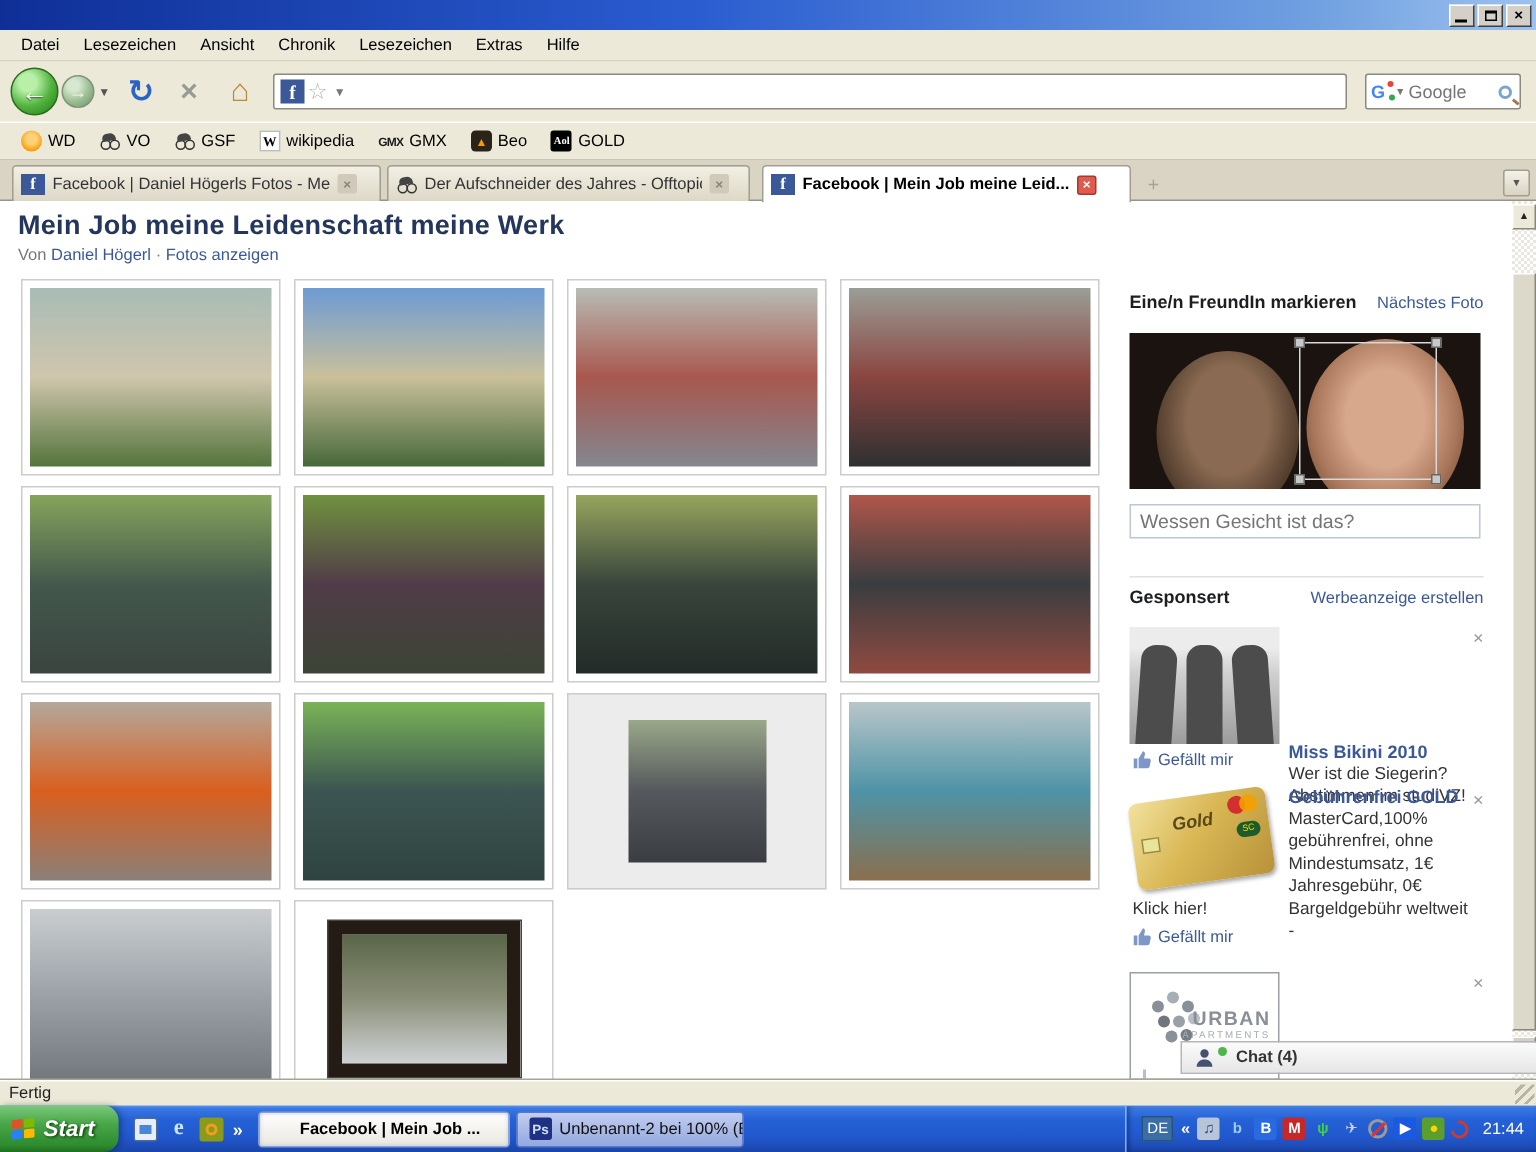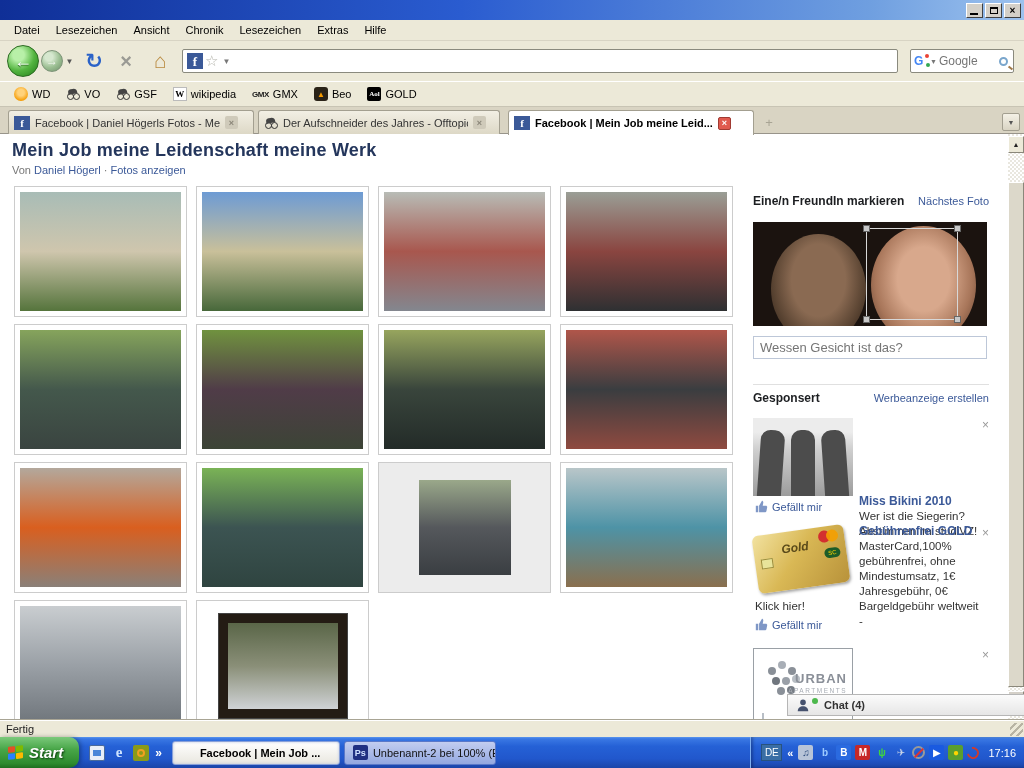--- a/index.html
+++ b/index.html
@@ -463,15 +463,15 @@
         <span class="tray-ic" style="color: rgb(158, 203, 255); font-weight: bold;">b</span>
         <span class="tray-ic" style="background: rgb(42, 106, 224); color: rgb(255, 255, 255); font-weight: bold;">B</span>
         <span class="tray-ic" style="background: rgb(198, 40, 40); color: rgb(255, 255, 255); font-weight: bold;">M</span>
         <span class="tray-ic" style="color: rgb(63, 212, 63); font-weight: bold;">ψ</span>
         <span class="tray-ic" style="color: rgb(200, 212, 232); font-weight: bold;">✈</span>
         <span class="tray-ic blocked-ic"></span>
         <span class="tray-ic" style="background: rgb(26, 90, 224); color: rgb(255, 255, 255); font-weight: bold;">▶</span>
         <span class="tray-ic" style="background: rgb(90, 158, 47); color: rgb(255, 212, 0); font-weight: bold;">●</span>
         <span class="tray-ic flame-ic"></span>
       </span>
-    <span class="clock">17:16</span>
+    <span class="clock">21:44</span>
   </div>
 </div>
 
 </body></html>

